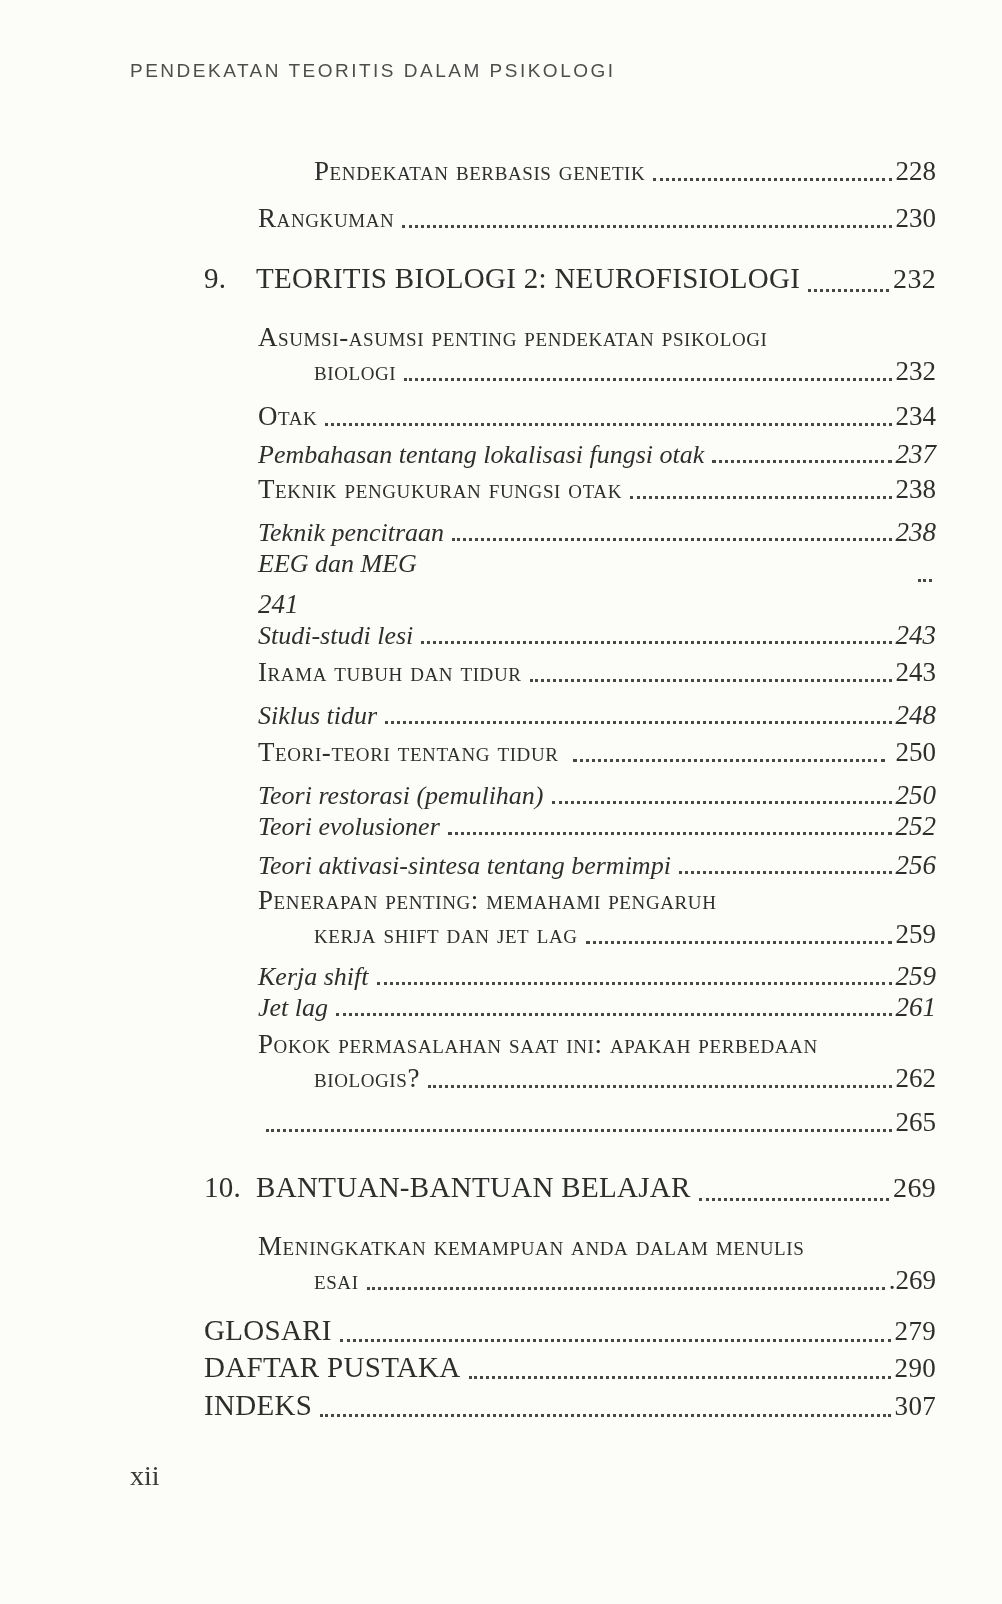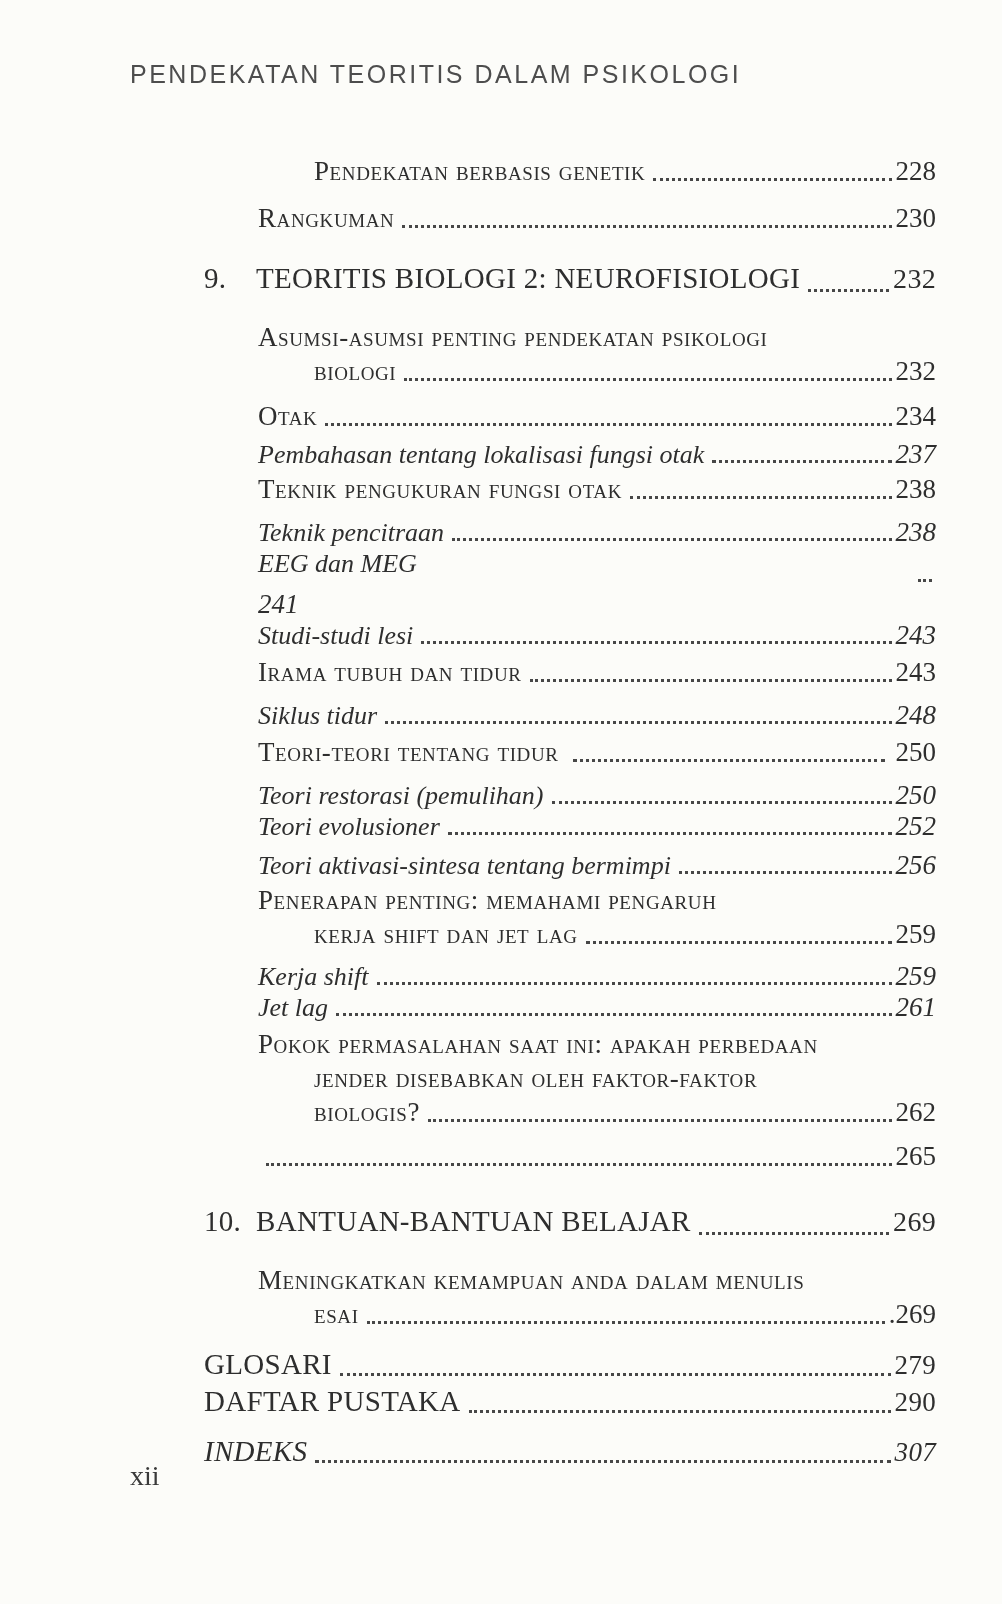--- a/index.html
+++ b/index.html
@@ -7,21 +7,21 @@
     width:1002px; height:1604px;
     background:#fcfcf9;
     font-family:"Liberation Serif", serif;
     color:#2e2e2e;
     position:relative;
     overflow:hidden;
   }
   .running-header {
     position:absolute; left:130px; top:60px;
     font-family:"Liberation Sans", sans-serif;
-    font-size:25px; font-weight:400;
+    font-size:19px; font-weight:400;
     letter-spacing:2.5px;
     color:#4d4d4d;
     white-space:nowrap;
   }
   .toc { position:absolute; left:0; right:0; top:126px; }
   .row { display:flex; align-items:baseline; margin-right:66px; }
   .row .label { white-space:nowrap; }
   .leader {
     flex:1 1 auto;
     min-width:14px;
@@ -156,23 +156,20 @@
       </div>
       <div class="row sub" style="margin-top: 0px;">
         <span class="label">Jet lag</span>
         <span class="leader"></span>
         <span class="pagenum">261</span>
       </div>
       <div class="row section" style="margin-top: 4px;">
         <span class="label">Pokok permasalahan saat ini: apakah perbedaan</span>
       </div>
       <div class="row section indent2">
-        <span class="label">jender disebabkan oleh faktor-faktor</span>
-      </div>
-      <div class="row section indent2">
         <span class="label">biologis?</span>
         <span class="leader"></span>
         <span class="pagenum">262</span>
       </div>
       <div class="row section" style="margin-top: 10px;">
         <span class="leader"></span>
         <span class="pagenum">265</span>
       </div>
       <div class="row chapter" style="margin-top: 28px;">
         <span class="num">10.</span>
@@ -191,21 +188,21 @@
       <div class="row back" style="margin-top: 15px;">
         <span class="label">GLOSARI</span>
         <span class="leader"></span>
         <span class="pagenum">279</span>
       </div>
       <div class="row back" style="margin-top: 0px;">
         <span class="label">DAFTAR PUSTAKA</span>
         <span class="leader"></span>
         <span class="pagenum">290</span>
       </div>
-      <div class="row back" style="margin-top: 13px; font-style: italic;">
+      <div class="row back" style="margin-top: 1px;">
         <span class="label">INDEKS</span>
         <span class="leader"></span>
         <span class="pagenum">307</span>
       </div>
     </div>
 
   <div class="footer">xii</div>
 </div>
 
 </body></html>

